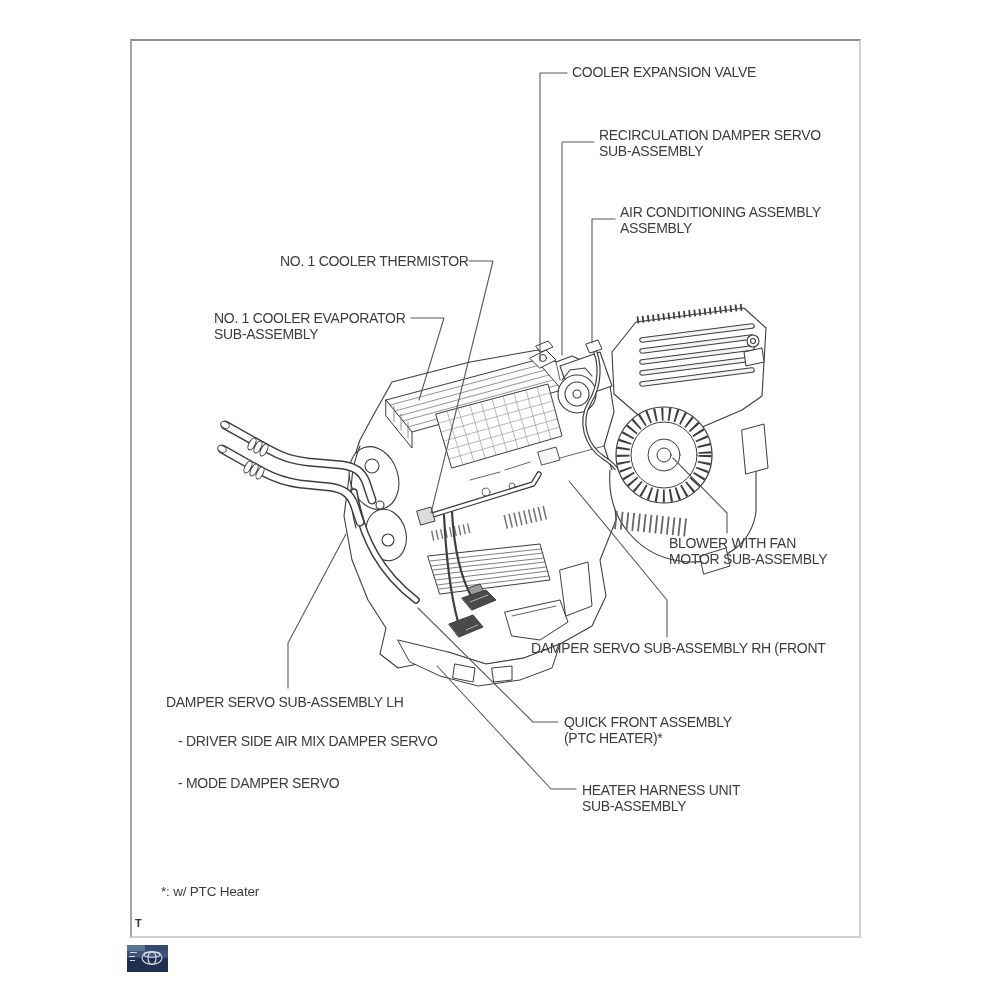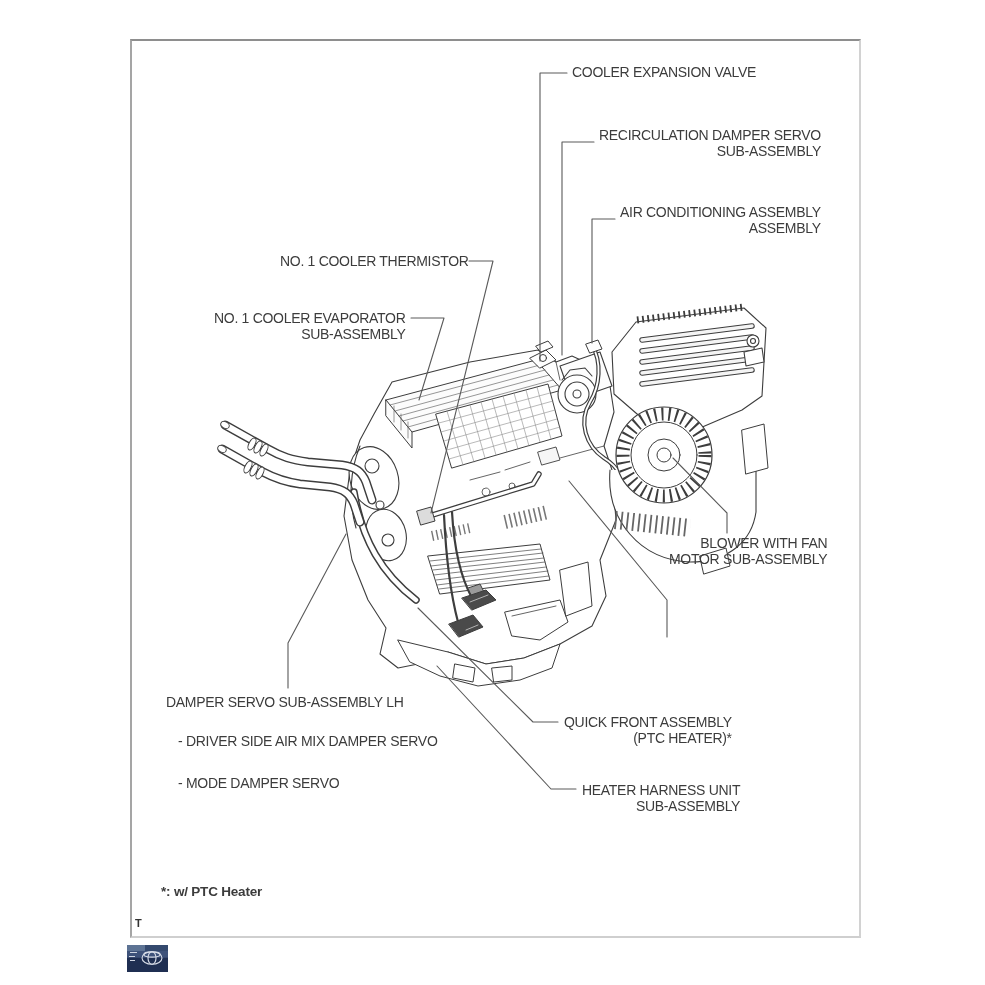--- a/index.html
+++ b/index.html
@@ -4,24 +4,24 @@
 <style>
   html,body{margin:0;padding:0;background:#ffffff;}
   body{width:985px;height:985px;position:relative;overflow:hidden;
        font-family:"Liberation Sans","DejaVu Sans",sans-serif;}
   .page-frame{position:absolute;left:130px;top:39px;width:727px;height:895px;
        background:#ffffff;
        border-top:2px solid #8e8e8e;border-left:2px solid #a5a5a5;
        border-right:2px solid #d2d2d2;border-bottom:2px solid #cfcfcf;}
   svg.diagram{position:absolute;left:0;top:0;width:985px;height:985px;}
   .lbl{position:absolute;font-size:14px;line-height:16px;letter-spacing:-0.3px;
-       color:#3c3c3c;white-space:nowrap;text-align:right;}
+       color:#3c3c3c;white-space:nowrap;}
   .lbl span{display:block;}
   .footnote{position:absolute;left:161px;top:884px;font-size:13.5px;color:#3c3c3c;
-       letter-spacing:-0.2px;font-weight:bold;}
+       letter-spacing:-0.2px;}
   .corner-marker{position:absolute;left:135px;top:917px;font-size:11px;font-weight:bold;
        color:#333;}
   .logo{position:absolute;left:127px;top:945px;width:41px;height:27px;}
 </style>
 </head>
 <body>
 
 <div class="page-frame"></div>
 
 <svg class="diagram" viewBox="0 0 985 985" stroke-linecap="round" stroke-linejoin="round">
@@ -189,20 +189,21 @@
 </div>
 <div class="lbl" style="left:214px;top:310px">
   <span>NO. 1 COOLER EVAPORATOR</span>
   <span>SUB-ASSEMBLY</span>
 </div>
 <div class="lbl" style="left:669px;top:535px">
   <span>BLOWER WITH FAN</span>
   <span>MOTOR SUB-ASSEMBLY</span>
 </div>
 <div class="lbl" style="left:531px;top:640px">
+  <span>DAMPER SERVO SUB-ASSEMBLY RH (FRONT</span>
 </div>
 <div class="lbl" style="left:166px;top:694px">
   <span>DAMPER SERVO SUB-ASSEMBLY LH</span>
 </div>
 <div class="lbl" style="left:178px;top:733px">
   <span>- DRIVER SIDE AIR MIX DAMPER SERVO</span>
 </div>
 <div class="lbl" style="left:178px;top:775px">
   <span>- MODE DAMPER SERVO</span>
 </div>

